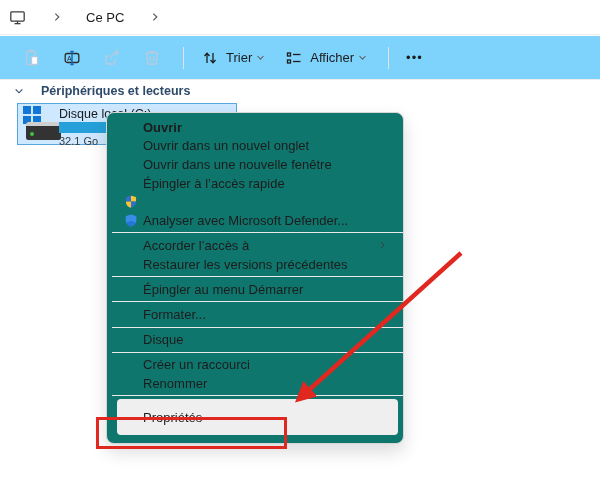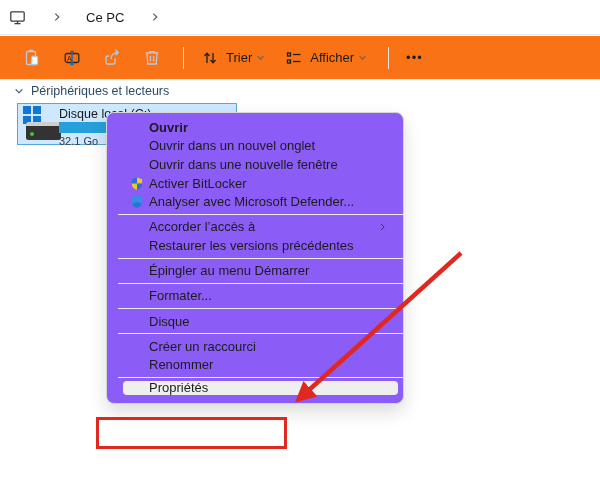--- a/index.html
+++ b/index.html
@@ -11,58 +11,58 @@
   
   .crumbbar{position:absolute;top:0;left:0;width:600px;height:35px;
     border-bottom:1px solid #ececec;display:flex;align-items:center;
     padding-left:9px;box-sizing:border-box;background:#fff;gap:14px;}
   .crumb-icon{display:flex;align-items:center;margin-right:12px;}
   .crumb-chev{display:flex;align-items:center;color:#5a5a5a;margin:0 10px 0 0;}
   .crumb-label{font-size:13px;color:#1b1b1b;margin-right:12px;}
   
   .toolbar{position:absolute;top:36px;left:0;width:600px;height:44px;
     border-bottom:1px solid #ececec;display:flex;align-items:center;
-    padding-left:14px;box-sizing:border-box;background:#f97316;}
+    padding-left:14px;box-sizing:border-box;background:#7dd3fc;}
   .tbtn{display:flex;align-items:center;justify-content:center;
     height:32px;padding:0 8px;border-radius:4px;margin-right:4px;}
   .tbtn .lbl{font-size:13px;color:#1b1b1b;margin:0 4px 0 7px;}
   .tbtn .chev{display:flex;align-items:center;color:#616161;}
   .tb-div{width:1px;height:22px;background:#e3e3e3;margin:0 9px;}
   .ic-disabled{color:#b9cbdb;}
   .ic-dark{color:#1c1c1c;}
   
   .group-header{position:absolute;left:14px;top:84px;display:flex;
-    align-items:center;gap:7px;color:#2e4a6b;font-size:12.5px;}
+    align-items:center;gap:17px;color:#2e4a6b;font-size:12.5px;font-weight:bold;}
   .tile{position:absolute;left:17px;top:103px;width:220px;height:42px;
     background:#cde8ff;border:1px solid #58a6de;box-sizing:border-box;}
   .drive-art{position:absolute;left:3px;top:1px;width:44px;height:38px;}
   .win-logo{position:absolute;left:2px;top:1px;width:18px;height:18px;
     display:grid;grid-template-columns:8px 8px;grid-template-rows:8px 8px;gap:1.5px;}
   .win-logo div{background:#1077d6;}
   .drive-body{position:absolute;left:5px;top:17px;width:35px;height:18px;
     background:#333333;border-radius:2.5px;overflow:hidden;}
   .drive-top{position:absolute;left:0;top:0;width:100%;height:4px;background:#cfcfcf;}
   .drive-led{position:absolute;left:4px;top:10px;width:4px;height:4px;
     border-radius:50%;background:#3ec43e;}
   .tile-name{position:absolute;left:41px;top:3px;font-size:12.5px;color:#191919;
     white-space:nowrap;}
   .tile-bar{position:absolute;left:41px;top:18px;width:160px;height:11px;
     background:#e4e4e4;}
   .tile-bar .fill{height:100%;background:#26a0da;}
   .tile-size{position:absolute;left:41px;top:31px;font-size:11px;color:#3c3c3c;
     white-space:nowrap;}
   
   .menu{position:absolute;left:106px;top:112px;width:298px;box-sizing:border-box;
-    background:#8b5cf6;border:1px solid #d6d6d6;border-radius:8px;
-    box-shadow:0 8px 18px rgba(0,0,0,.14);padding:5px 0 8px 11px;z-index:5;}
+    background:#0f766e;border:1px solid #d6d6d6;border-radius:8px;
+    box-shadow:0 8px 18px rgba(0,0,0,.14);padding:5px 0 8px 5px;z-index:5;}
   .mi{position:relative;margin:0 5px;height:18.6px;display:flex;align-items:center;
     padding:0 10px 0 26px;font-size:13px;color:#1c1c1c;border-radius:4px;
     white-space:nowrap;}
   .mi.bold{font-weight:bold;}
-  .mi.hl{background:#efefef;height:14px;}
+  .mi.hl{background:#efefef;height:36px;}
   .mi .mi-icon{position:absolute;left:6px;top:50%;transform:translateY(-50%);
     width:15px;height:15px;display:flex;align-items:center;justify-content:center;}
   .mi .sub-arrow{position:absolute;right:11px;top:50%;transform:translateY(-50%);
     color:#3c3c3c;display:flex;}
   .sep{height:1px;background:#ebebeb;margin:2.8px 0;}
   
   .red-box{position:absolute;left:96px;top:417px;width:185px;height:26px;
     border:3px solid #e02820;z-index:9;pointer-events:none;}
   .arrow-svg{position:absolute;left:0;top:0;width:600px;height:483px;z-index:8;
     pointer-events:none;}
@@ -201,38 +201,40 @@
 
 <div class="menu">
   <div class="mi bold">
     <span>Ouvrir</span>
   </div>
   <div class="mi">
     <span>Ouvrir dans un nouvel onglet</span>
   </div>
   <div class="mi">
     <span>Ouvrir dans une nouvelle fenêtre</span>
+  </div>
+  <div class="mi">
+    <span>Épingler à l’accès rapide</span>
   </div>
   <div class="mi">
     <span class="mi-icon">
       <svg width="14" height="14" viewBox="0 0 16 16">
         <defs>
             <clipPath id="shieldclip">
               <path d="M8 1L14 3V8C14 12 11.2 14.4 8 15.2C4.8 14.4 2 12 2 8V3Z"></path>
             </clipPath>
           </defs>
         <g clip-path="url(#shieldclip)">
           <rect x="0" y="0" width="8" height="8.1" fill="#2f6fd0"></rect>
           <rect x="8" y="0" width="8" height="8.1" fill="#f6c431"></rect>
           <rect x="0" y="8.1" width="8" height="8" fill="#f6c431"></rect>
           <rect x="8" y="8.1" width="8" height="8" fill="#2f6fd0"></rect>
         </g>
       </svg>
     </span>
-    <span>Activer BitLocker</span>
   </div>
   <div class="mi">
     <span class="mi-icon">
       <svg width="14" height="14" viewBox="0 0 16 16">
         <path d="M8 1L14 3V8C14 12 11.2 14.4 8 15.2C4.8 14.4 2 12 2 8V3Z" fill="#2577d6"></path>
         <path d="M8 1L14 3V8C14 9 13.8 9.9 13.5 10.7L8 8.2 2.5 10.7C2.2 9.9 2 9 2 8V3Z" fill="#3b8ce4"></path>
       </svg>
     </span>
     <span>Analyser avec Microsoft Defender...</span>
   </div>

